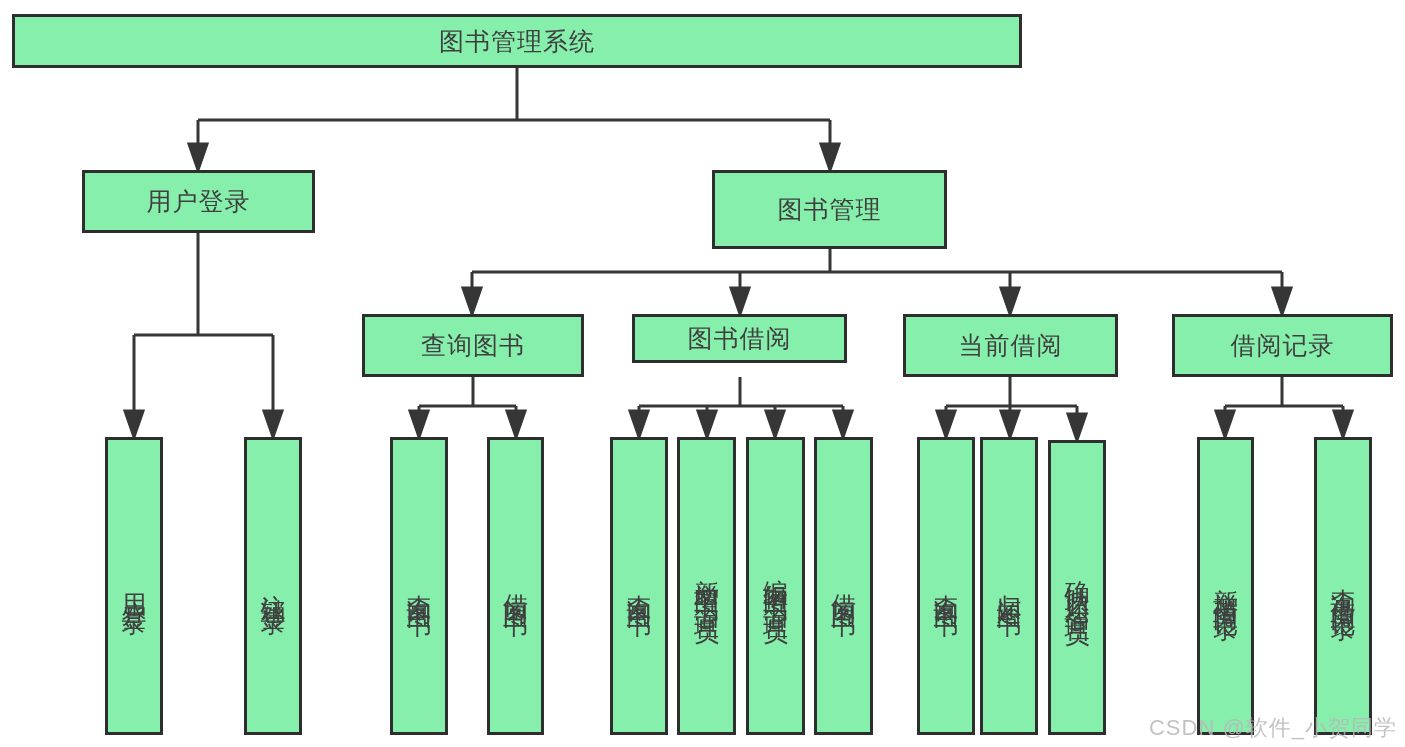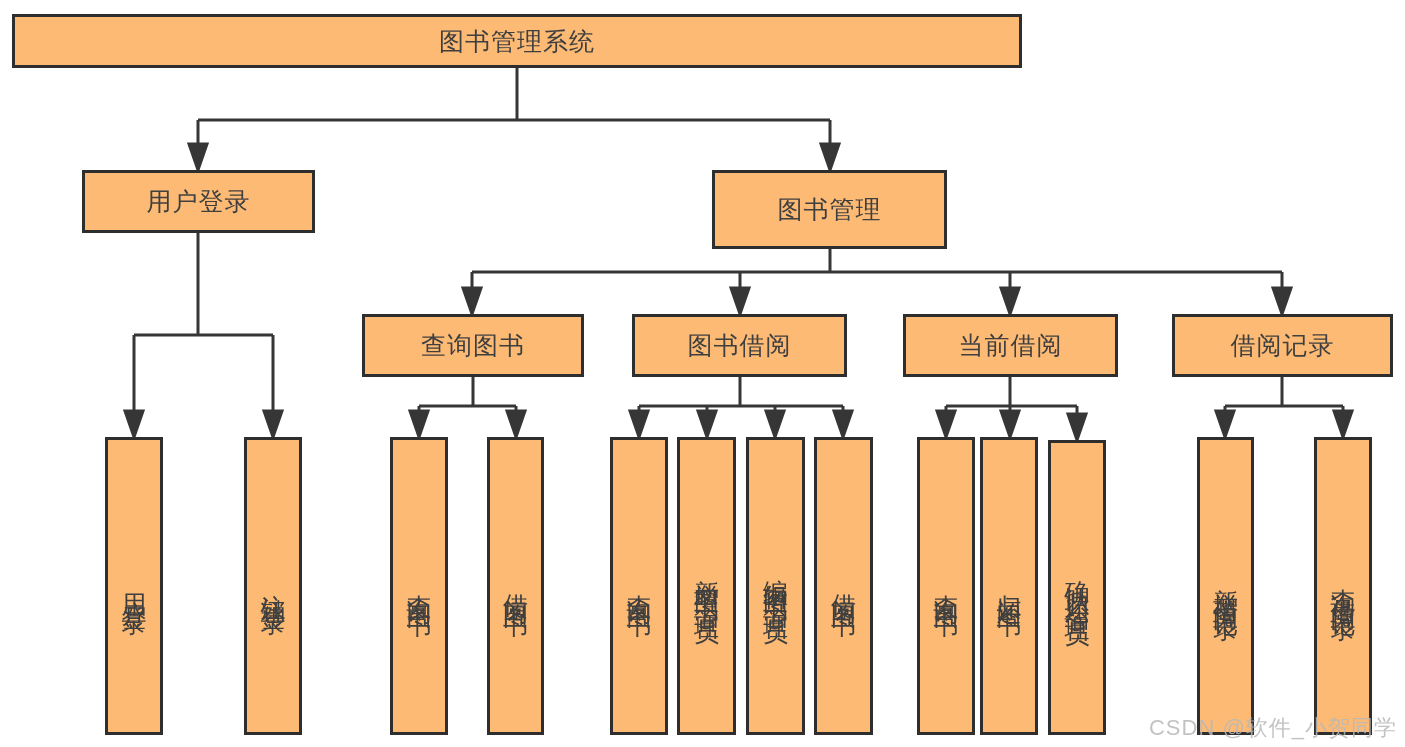--- a/index.html
+++ b/index.html
@@ -15,21 +15,21 @@
     width:1405px;height:747px;
     background:var(--background);
     font-family:"Liberation Sans","DejaVu Sans",sans-serif;
     color:var(--text);
   }
   .stage{position:relative;width:1405px;height:747px;overflow:hidden;background:var(--background);}
   .connectors{position:absolute;left:0;top:0;width:1405px;height:747px;}
   .node{
     position:absolute;
     border:3px solid var(--box_border);
-    background:#fdba74;
+    background:#86efac;
     display:flex;align-items:center;justify-content:center;
     font-size:25px;letter-spacing:1px;
     color:var(--text);
     z-index:2;
   }
   .leaf span{
     writing-mode:vertical-rl;
     text-orientation:mixed;
     font-size:25px;
     letter-spacing:6px;
@@ -96,21 +96,21 @@
       <polygon points="1334,411 1352,411 1343,437"></polygon>
     </g>
   </svg>
 
   <div class="node" style="left:12px;top:14px;width:1010px;height:54px">图书管理系统</div>
 
   <div class="node" style="left:82px;top:170px;width:233px;height:63px">用户登录</div>
   <div class="node" style="left:712px;top:170px;width:235px;height:79px">图书管理</div>
 
   <div class="node" style="left:362px;top:314px;width:222px;height:63px">查询图书</div>
-  <div class="node" style="left:632px;top:314px;width:215px;height:63px">图书借阅</div>
+  <div class="node" style="left:632px;top:314px;width:215px;height:49px">图书借阅</div>
   <div class="node" style="left:903px;top:314px;width:215px;height:63px">当前借阅</div>
   <div class="node" style="left:1172px;top:314px;width:221px;height:63px">借阅记录</div>
 
   <div class="node leaf" style="left:105px;top:437px;width:58px;height:298px">
     <span>用户登录</span>
   </div>
   <div class="node leaf" style="left:244px;top:437px;width:58px;height:298px">
     <span>注销登录</span>
   </div>
 

